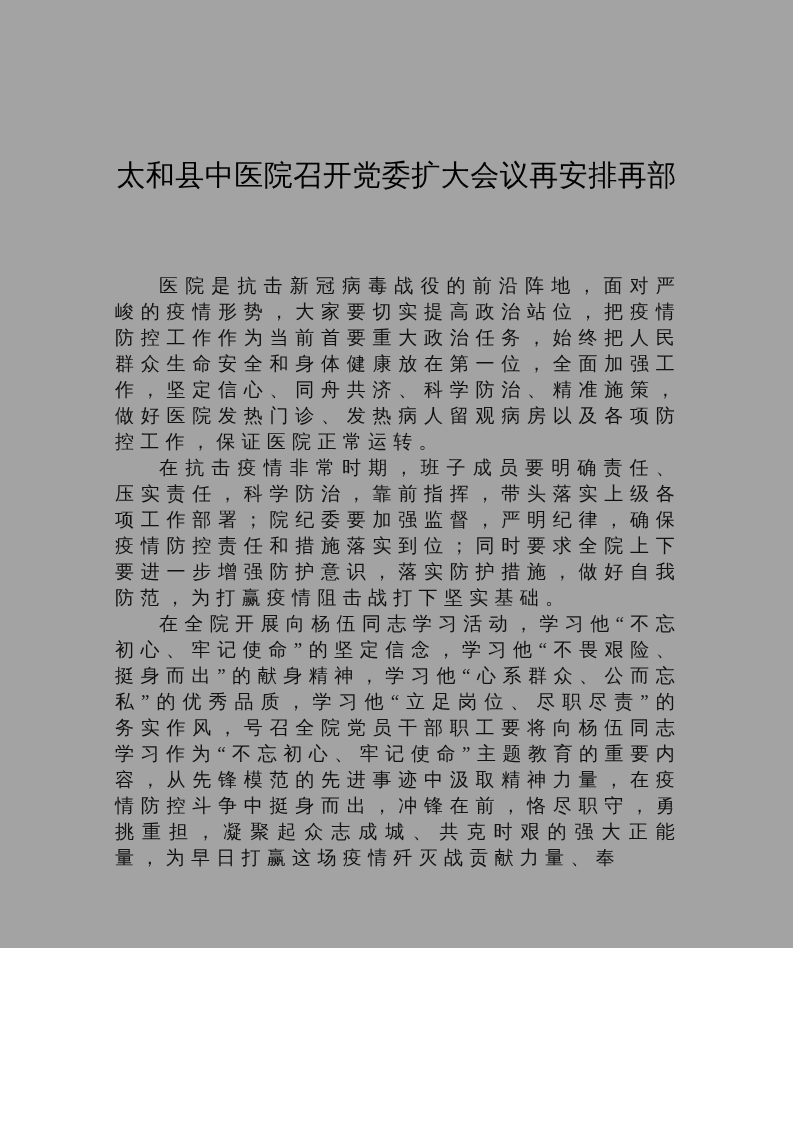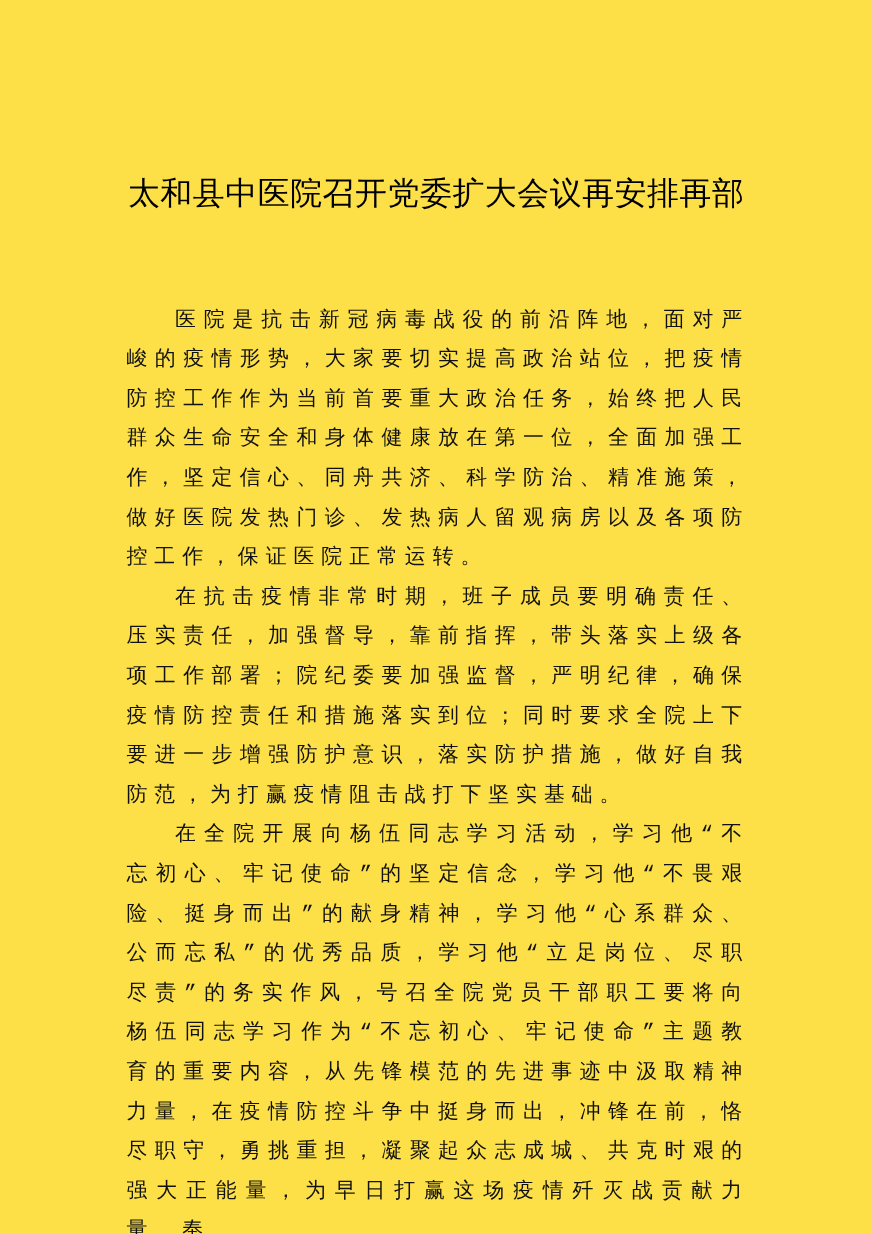--- a/index.html
+++ b/index.html
@@ -11,22 +11,22 @@
       width: 793px;
       height: 1122px;
       position: relative;
       overflow: hidden;
       color: #111111;
     }
     .page {
       position: absolute;
       left: 0; top: 0;
       width: 793px;
-      height: 1122px;
-      background: #fde047;
+      height: 948px;
+      background: #a3a3a3;
     }
     .title {
       position: absolute;
       left: 100px;
       top: 156px;
       width: 593px;
       margin: 0;
       text-align: center;
       font-family: "DejaVu Serif", "Liberation Serif", serif;
       font-weight: normal;
@@ -40,36 +40,36 @@
       white-space: nowrap;
     }
     .body {
       position: absolute;
       left: 115px;
       top: 273px;
       width: 566px;
     }
     .para {
       margin: 0;
-      font-family: Liberation Mono, monospace;
+      font-family: Liberation Serif, serif;
       font-size: 19px;
-      line-height: 36px;
+      line-height: 26px;
       letter-spacing: 6.3px;
       text-indent: 44px;
       text-align: justify;
       color: #111111;
       word-break: break-all;
     }
   </style>
 </head>
 <body>
 
 <div class="page">
   <h1 class="title">
     <span class="title-line">太和县中医院召开党委扩大会议再安排再部</span>
   </h1>
 
   <div class="body">
     <p class="para">医院是抗击新冠病毒战役的前沿阵地，面对严峻的疫情形势，大家要切实提高政治站位，把疫情防控工作作为当前首要重大政治任务，始终把人民群众生命安全和身体健康放在第一位，全面加强工作，坚定信心、同舟共济、科学防治、精准施策，做好医院发热门诊、发热病人留观病房以及各项防控工作，保证医院正常运转。</p>
-    <p class="para">在抗击疫情非常时期，班子成员要明确责任、压实责任，加强督导，靠前指挥，带头落实上级各项工作部署；院纪委要加强监督，严明纪律，确保疫情防控责任和措施落实到位；同时要求全院上下要进一步增强防护意识，落实防护措施，做好自我防范，为打赢疫情阻击战打下坚实基础。</p>
+    <p class="para">在抗击疫情非常时期，班子成员要明确责任、压实责任，科学防治，靠前指挥，带头落实上级各项工作部署；院纪委要加强监督，严明纪律，确保疫情防控责任和措施落实到位；同时要求全院上下要进一步增强防护意识，落实防护措施，做好自我防范，为打赢疫情阻击战打下坚实基础。</p>
     <p class="para">在全院开展向杨伍同志学习活动，学习他“不忘初心、牢记使命”的坚定信念，学习他“不畏艰险、挺身而出”的献身精神，学习他“心系群众、公而忘私”的优秀品质，学习他“立足岗位、尽职尽责”的务实作风，号召全院党员干部职工要将向杨伍同志学习作为“不忘初心、牢记使命”主题教育的重要内容，从先锋模范的先进事迹中汲取精神力量，在疫情防控斗争中挺身而出，冲锋在前，恪尽职守，勇挑重担，凝聚起众志成城、共克时艰的强大正能量，为早日打赢这场疫情歼灭战贡献力量、奉</p>
   </div>
 </div>
 
 </body></html>

